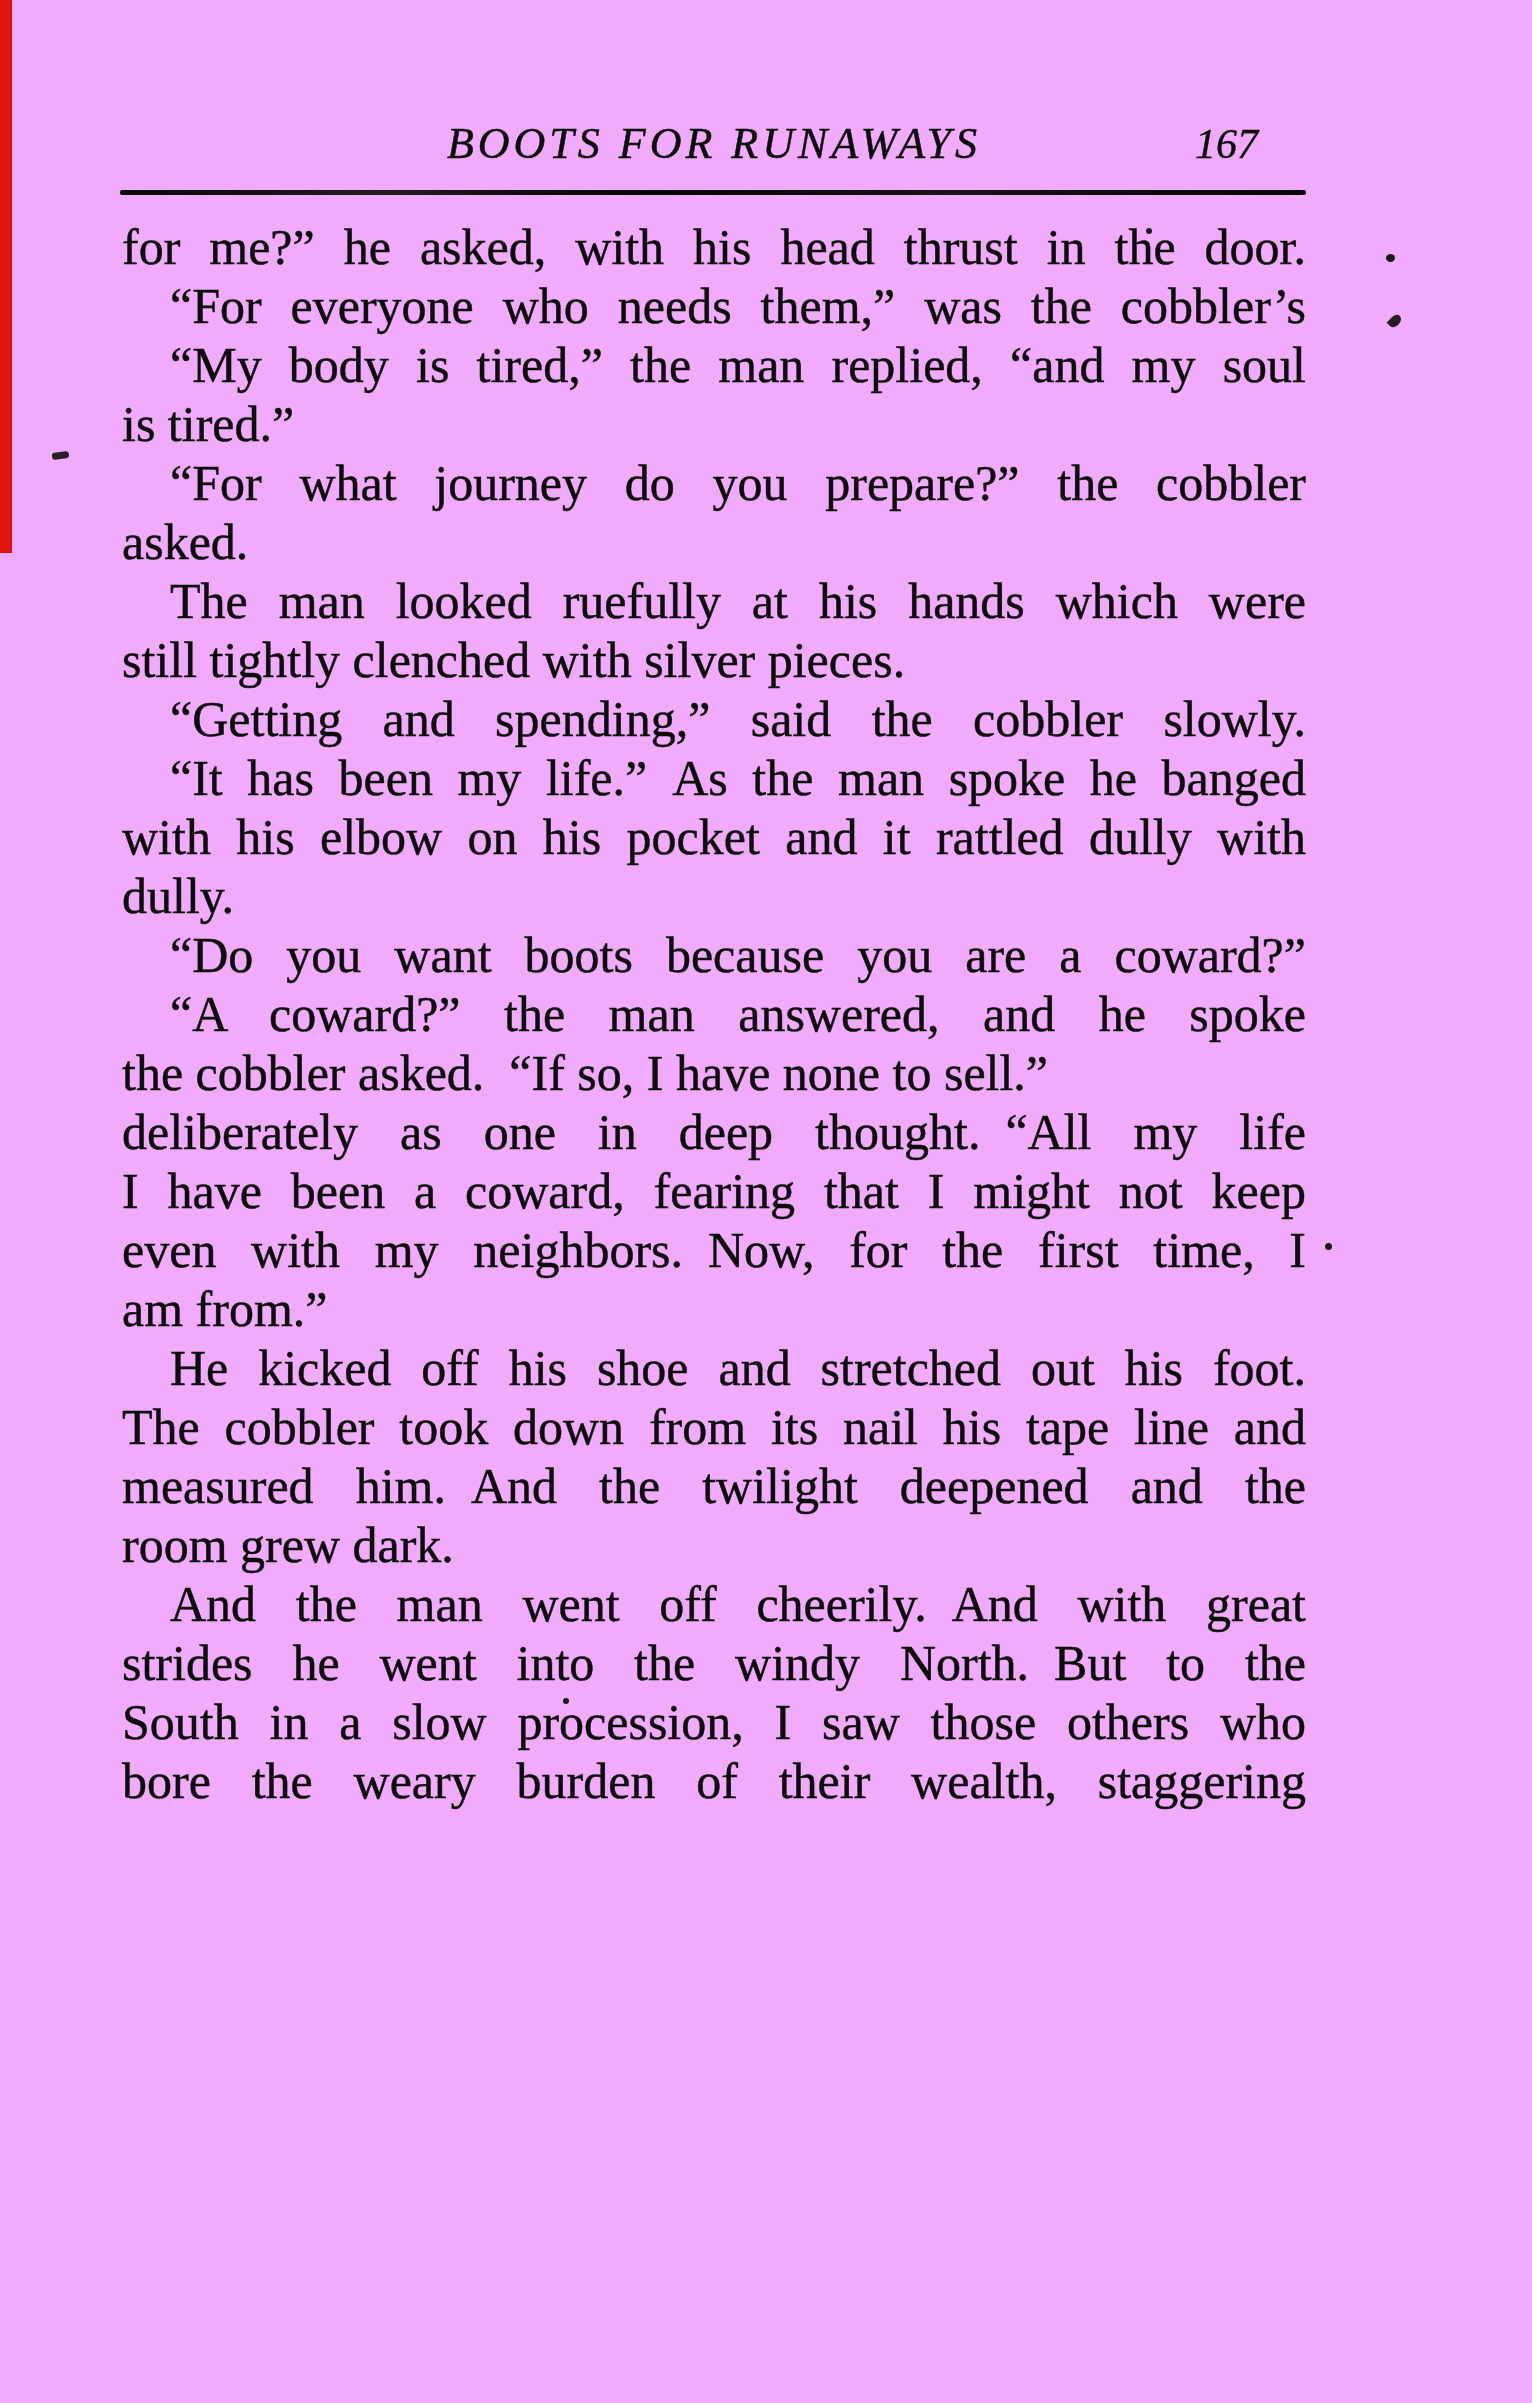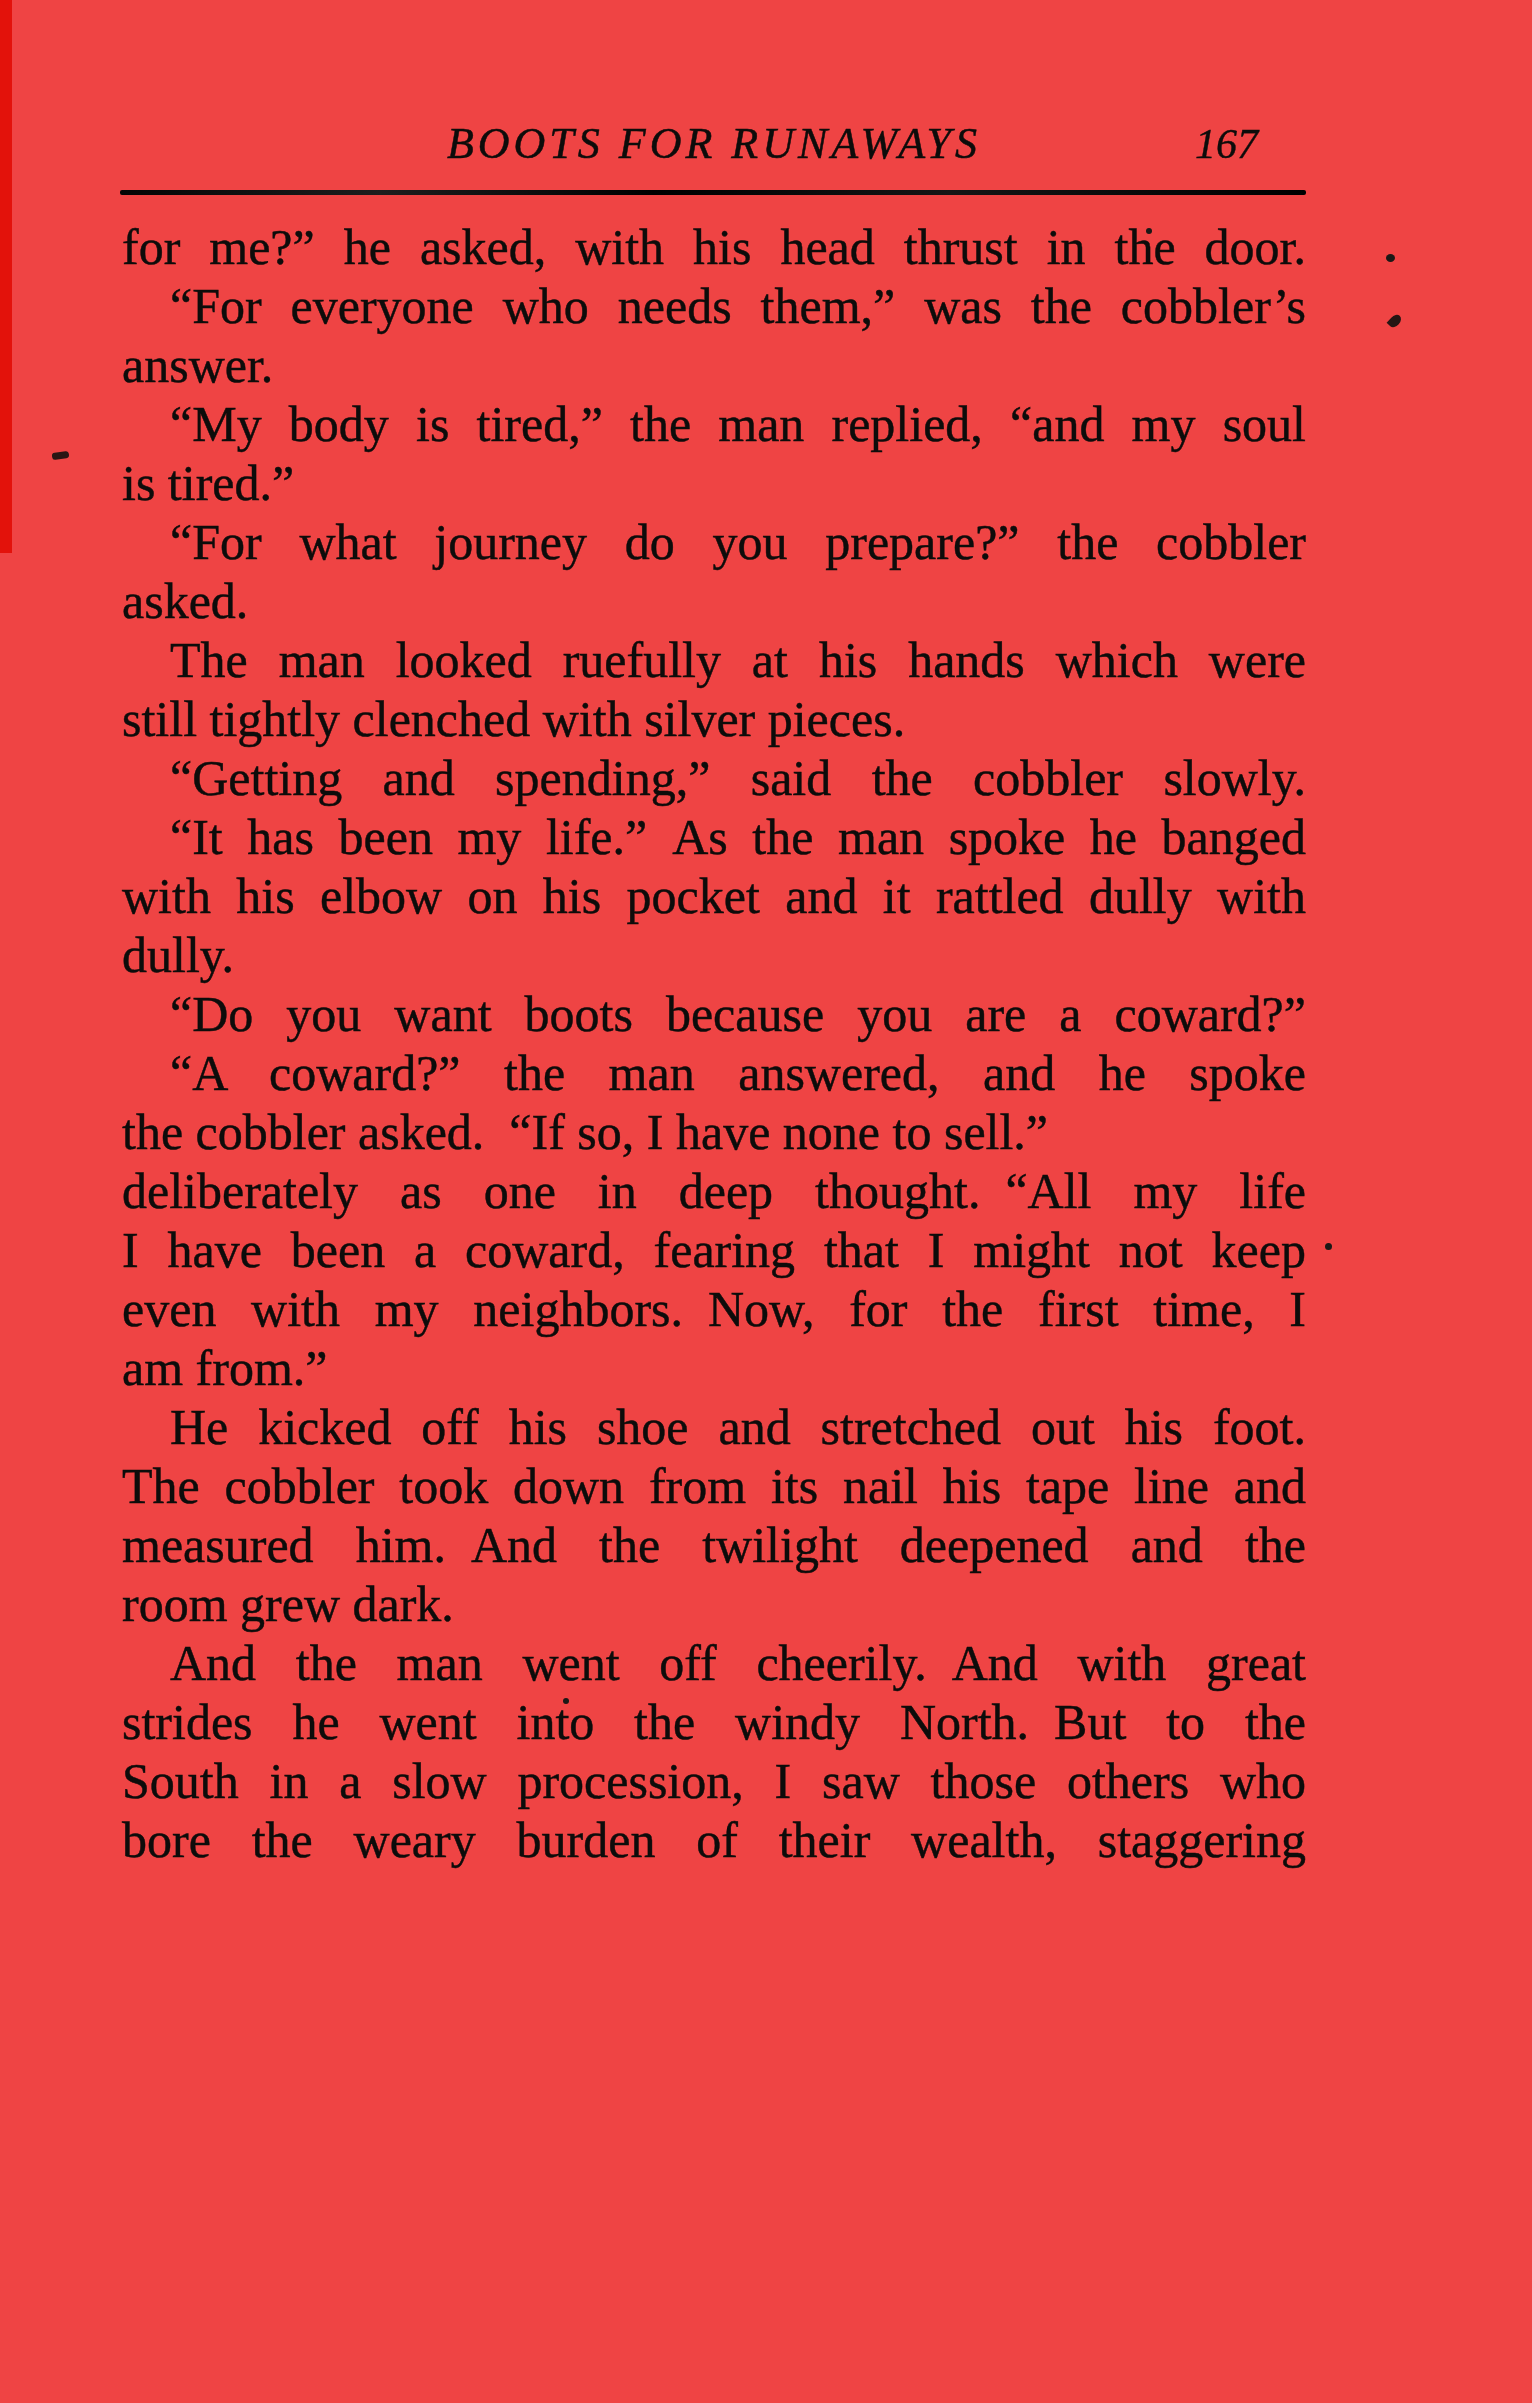--- a/index.html
+++ b/index.html
@@ -4,21 +4,21 @@
 <style>
   html, body {
     margin: 0;
     padding: 0;
     background: #ffffff;
   }
   .page {
     position: relative;
     width: 1532px;
     height: 2403px;
-    background: #ef4444;
+    background: #f0abfc;
     overflow: hidden;
     font-family: "Liberation Serif", "DejaVu Serif", serif;
     color: #0d0c0b;
   }
   
   .running-header {
     position: absolute;
     left: 122px;
     top: 118px;
     width: 1184px;
@@ -99,21 +99,20 @@
   <header class="running-header">
     <div class="chapter-title">BOOTS FOR RUNAWAYS</div>
     <div class="page-number">167</div>
   </header>
 
   <div class="header-rule"></div>
 
   <main class="text-block" id="text-block">
       <div class="line">for me?” he asked, with his head thrust in the door.</div>
       <div class="line indent">“For everyone who needs them,” was the cobbler’s</div>
-      <div class="line last">answer.</div>
       <div class="line indent">“My body is tired,” the man replied, “and my soul</div>
       <div class="line last">is tired.”</div>
       <div class="line indent">“For what journey do you prepare?” the cobbler</div>
       <div class="line last">asked.</div>
       <div class="line indent">The man looked ruefully at his hands which were</div>
       <div class="line last">still tightly clenched with silver pieces.</div>
       <div class="line indent">“Getting and spending,” said the cobbler slowly.</div>
       <div class="line indent">“It has been my life.” As the man spoke he banged</div>
       <div class="line">with his elbow on his pocket and it rattled dully with</div>
       <div class="line last">dully.</div>

